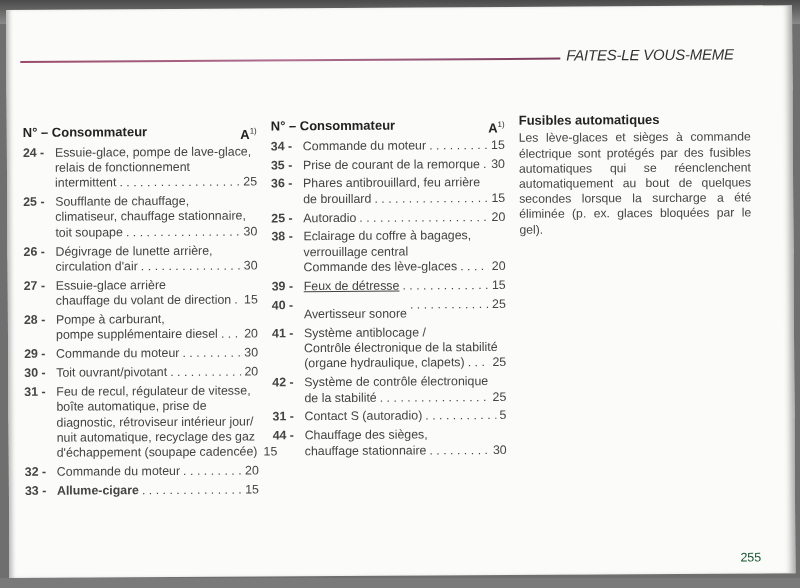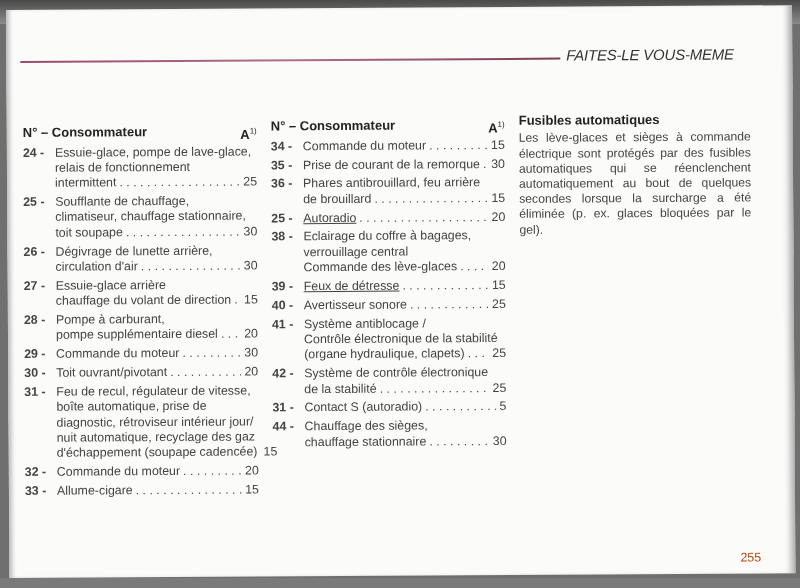--- a/index.html
+++ b/index.html
@@ -21,21 +21,21 @@
   .txt{flex:1;}
   .cont{padding-left:32px;display:block;}
   .last{display:flex;padding-left:32px;}
   .last .t{white-space:nowrap;}
   .dots{flex:1;overflow:hidden;white-space:nowrap;margin:0 3px;letter-spacing:2px;}
   .dots::after{content:". . . . . . . . . . . . . . . . . . . . . . . . . . . . . . . . . . . . . . . . . ."; letter-spacing:0;}
   .amp{flex:none;text-align:center;}
   .singleline{display:flex;}
   .fhead{font-weight:bold;font-size:13px;color:#222;margin-bottom:3px;}
   .fbody{font-size:12.2px;line-height:15.2px;text-align:justify;color:#444;}
-  .pagenum{position:absolute;left:731px;top:545px;font-size:12.5px;color:#c2410c;}
+  .pagenum{position:absolute;left:731px;top:545px;font-size:12.5px;color:#14532d;}
 </style>
 </head>
 <body>
 
 <div class="topshade"></div>
 <div class="page">
   <div class="hline"></div>
   <div class="htitle">FAITES-LE VOUS-MEME</div>
 
   <div class="col col1">
@@ -135,21 +135,21 @@
           <div class="singleline">
             <span class="num">32 -</span>
             <span class="t" style="white-space: nowrap;">Commande du moteur</span>
             <span class="dots"></span>
             <span class="amp">20</span>
           </div>
         </div>
         <div class="entry">
           <div class="singleline">
             <span class="num">33 -</span>
-            <span class="t" style="white-space: nowrap;">Allume-cigare</span>
+            <span class="t" style="white-space: nowrap; font-weight: bold;">Allume-cigare</span>
             <span class="dots"></span>
             <span class="amp">15</span>
           </div>
         </div>
       </div>
   </div>
 
   <div class="col col2">
     <div class="colhead">
       <span>N° – Consommateur</span>
@@ -179,21 +179,21 @@
           </div>
           <div class="last">
             <span class="t">de brouillard</span>
             <span class="dots"></span>
             <span class="amp">15</span>
           </div>
         </div>
         <div class="entry">
           <div class="singleline">
             <span class="num">25 -</span>
-            <span class="t" style="white-space: nowrap; text-decoration: underline;">Autoradio</span>
+            <span class="t" style="white-space: nowrap;">Autoradio</span>
             <span class="dots"></span>
             <span class="amp">20</span>
           </div>
         </div>
         <div class="entry">
           <div class="line">
             <span class="num">38 -</span>
             <span class="txt">Eclairage du coffre à bagages,</span>
           </div>
           <span class="cont">verrouillage central</span>
@@ -207,21 +207,21 @@
           <div class="singleline">
             <span class="num">39 -</span>
             <span class="t" style="white-space: nowrap; text-decoration: underline;">Feux de détresse</span>
             <span class="dots"></span>
             <span class="amp">15</span>
           </div>
         </div>
         <div class="entry">
           <div class="singleline">
             <span class="num">40 -</span>
-            <span class="t" style="white-space: nowrap;">Avertisseur sonore</span>
+            <span class="t" style="white-space: nowrap; margin-top: 9px;">Avertisseur sonore</span>
             <span class="dots"></span>
             <span class="amp">25</span>
           </div>
         </div>
         <div class="entry">
           <div class="line">
             <span class="num">41 -</span>
             <span class="txt">Système antiblocage /</span>
           </div>
           <span class="cont">Contrôle électronique de la stabilité</span>

